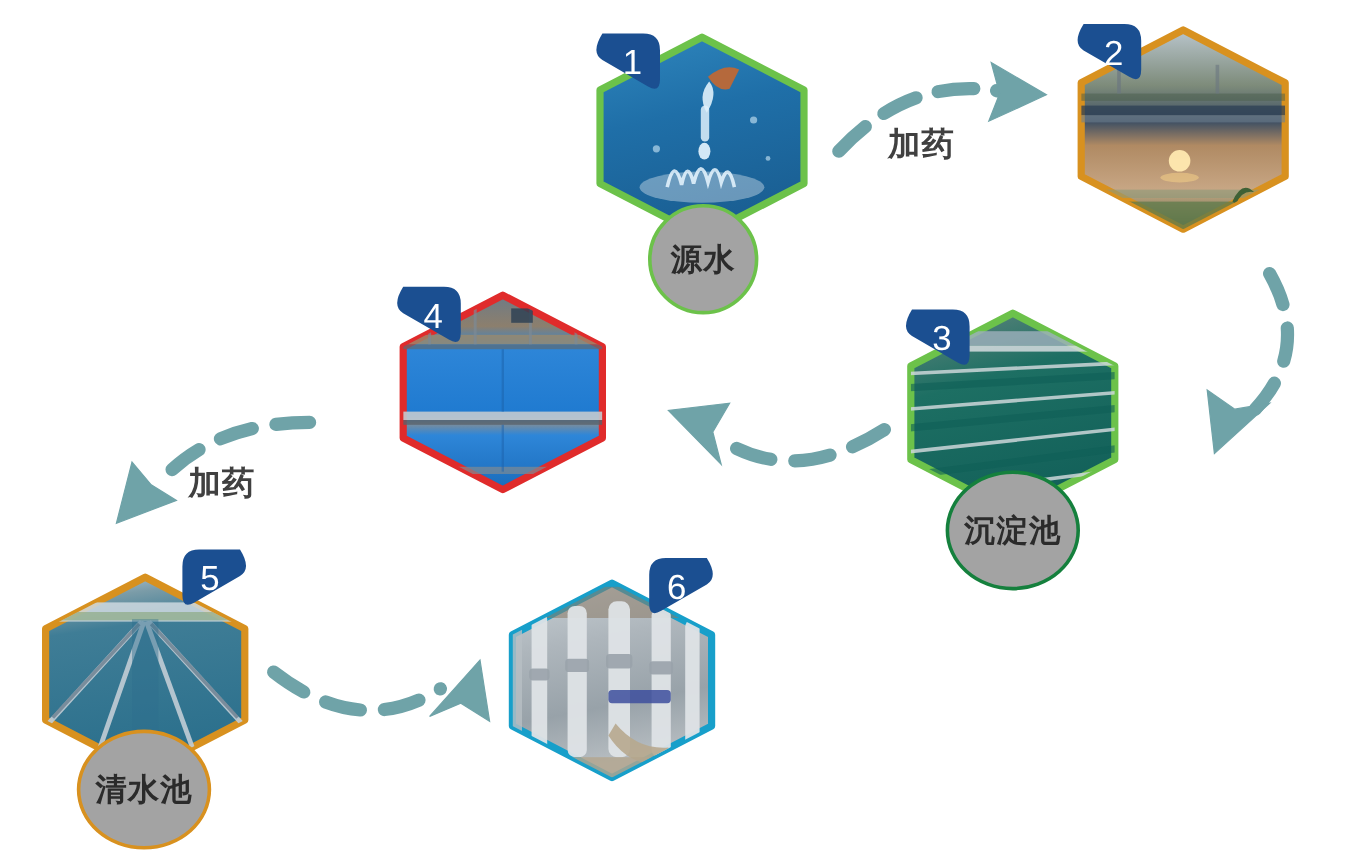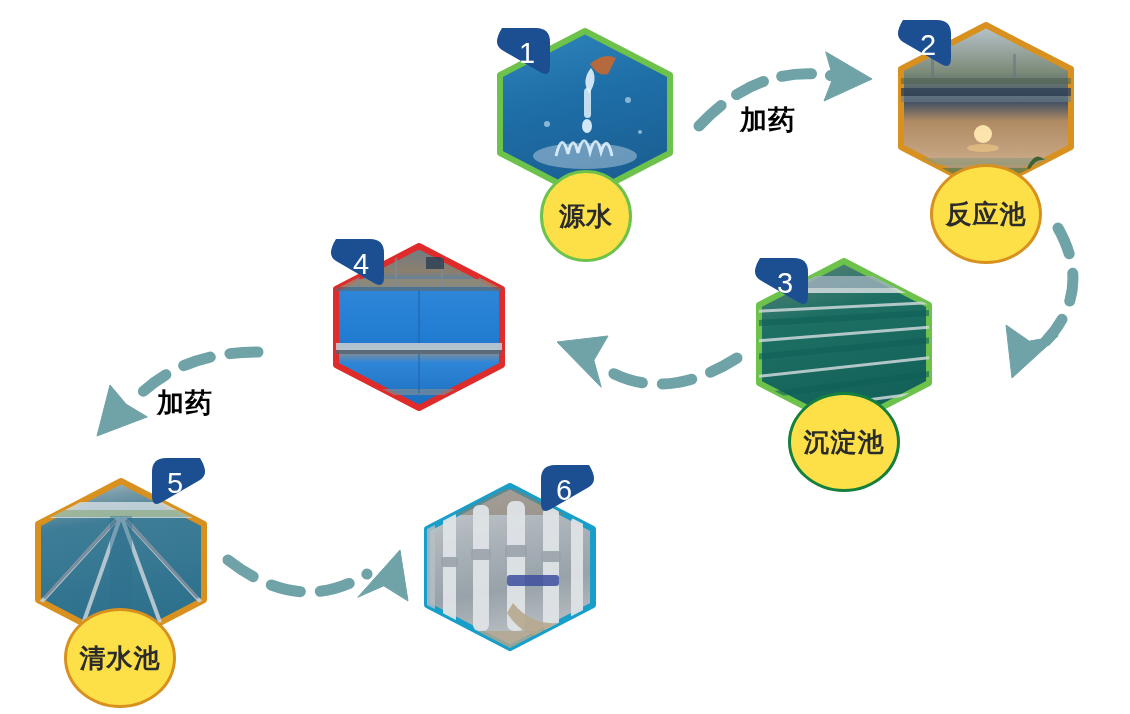--- a/index.html
+++ b/index.html
@@ -33,35 +33,35 @@
     letter-spacing:0px;
     padding-right:2px;box-sizing:border-box;
   }
   .badge.left .bnum{padding-right:0;padding-left:10px;}
   .badge.right .bnum{padding-right:10px;padding-left:0;}
 
   
   .labelcircle{
     position:absolute;
     border-radius:50%;
-    background:#fde047;
+    background:#a3a3a3;
     display:flex;align-items:center;justify-content:center;
     box-sizing:border-box;
     color:#2b2b2b;
     font-size:26px;
     font-weight:700;
     font-family:"DejaVu Sans","Liberation Sans",sans-serif;
     white-space:nowrap;
     letter-spacing:1px;
   }
 
   
   .caption{
     position:absolute;
-    color:#000000;
+    color:#404040;
     font-size:27px;
     font-weight:700;
     font-family:"DejaVu Sans","Liberation Sans",sans-serif;
     white-space:nowrap;
     letter-spacing:1px;
   }
 </style>
 </head>
 <body>
 
@@ -188,23 +188,20 @@
         <rect x="36" y="26" width="3" height="30" fill="#6b7680" opacity="0.7"></rect>
         <rect x="118" y="32" width="3" height="24" fill="#6b7680" opacity="0.6"></rect>
       </g>
     </svg>
     <div class="badge left" style="left:-2px;top:-4px;">
       <svg width="60" height="54" viewBox="0 0 60 54">
         <path d="M 10 2 L 44 2 Q 58 2 58 16 L 58 40 Q 58 52 48 46 L 10 24 Q 0 18 10 2 Z" fill="#1b4f91"></path>
       </svg>
       <div class="bnum">2</div>
     </div>
-    <div class="labelcircle" style="left:35px;top:142px;width:112px;height:100px;border:3px solid #d8911f;">
-      <span>反应池</span>
-    </div>
   </div>
 
   <div class="node" style="left:753px;top:258px;width:182px;height:230px;">
     <svg class="hexsvg" width="182" height="172" viewBox="0 0 182 172">
       <defs>
         <clipPath id="clip3">
           <polygon points="91,3 176,47 176,125 91,169 6,125 6,47"></polygon>
         </clipPath>
       </defs>
       <polygon points="91,3 176,47 176,125 91,169 6,125 6,47" fill="url(#ph3)" stroke="#6cc24a" stroke-width="6" stroke-linejoin="round"></polygon>

